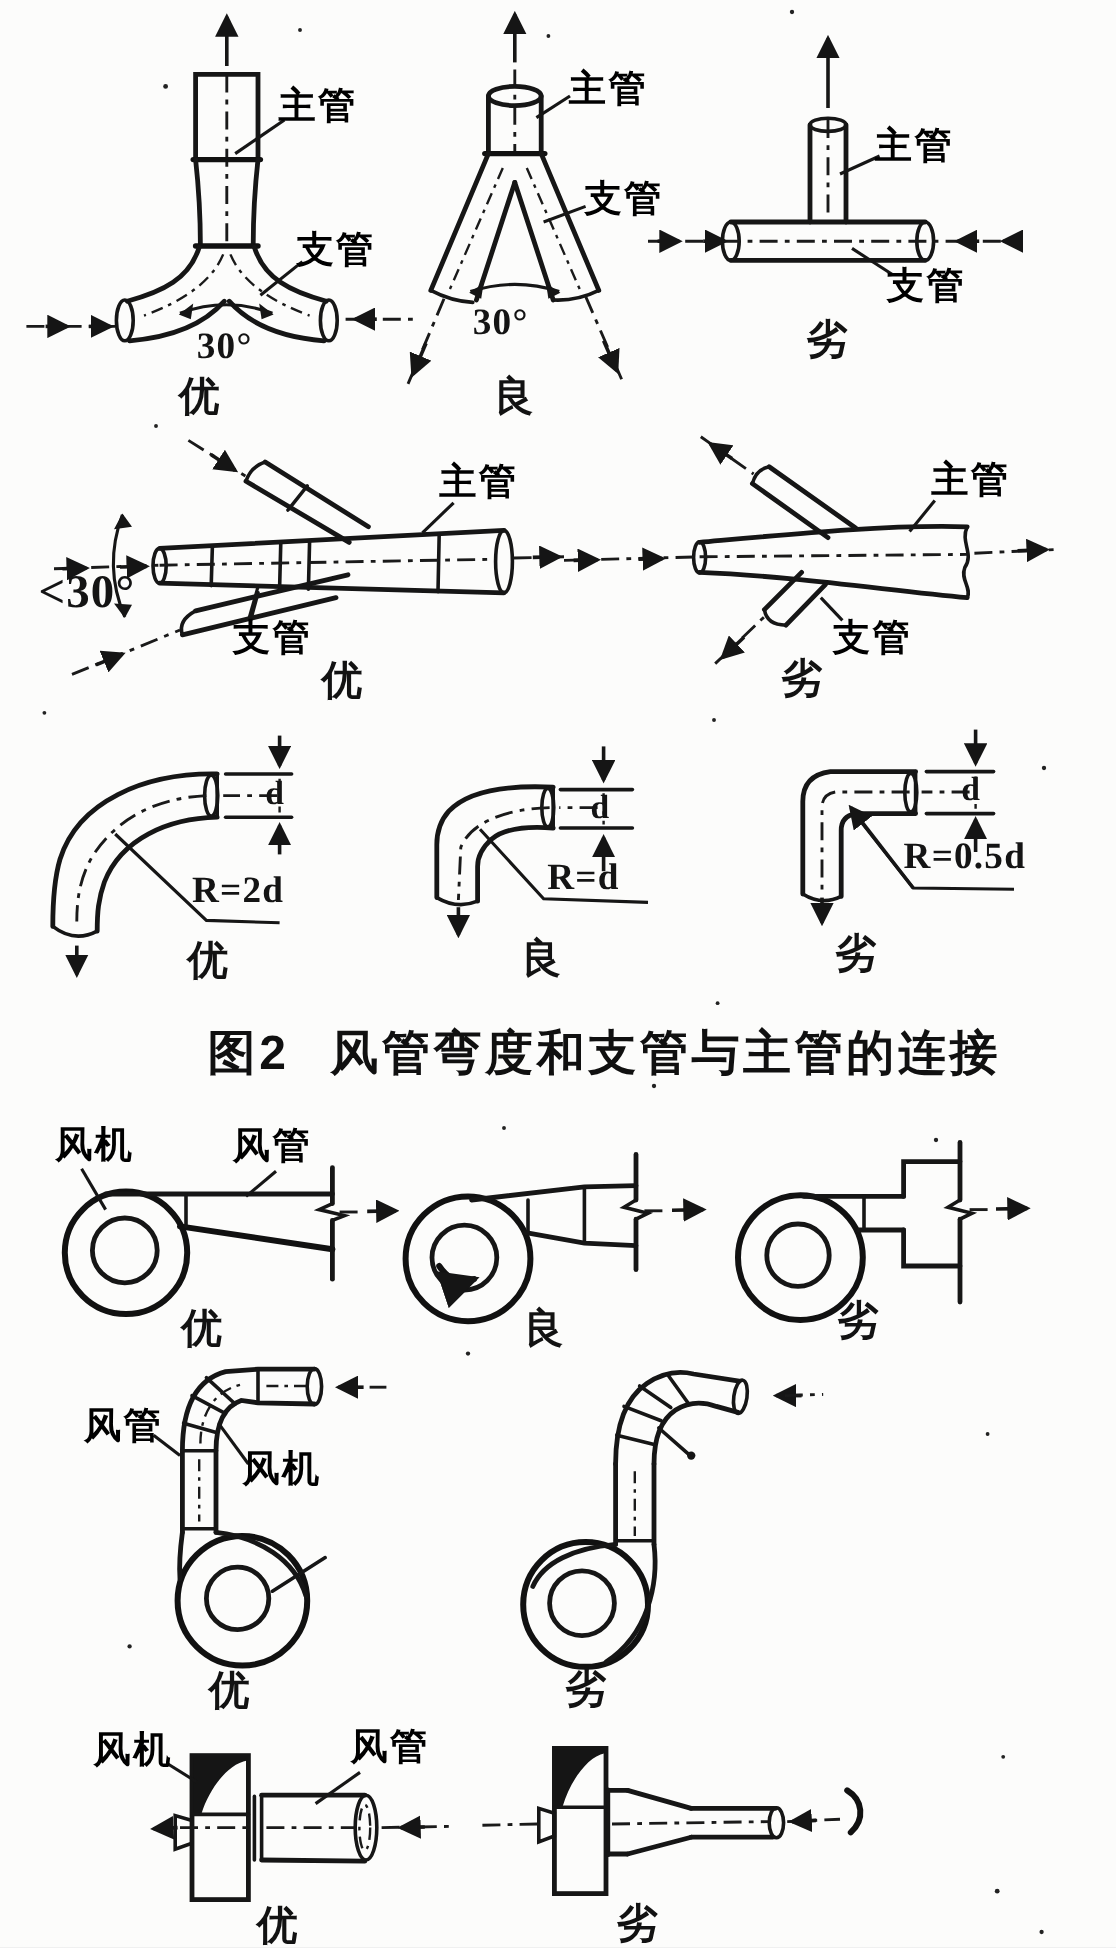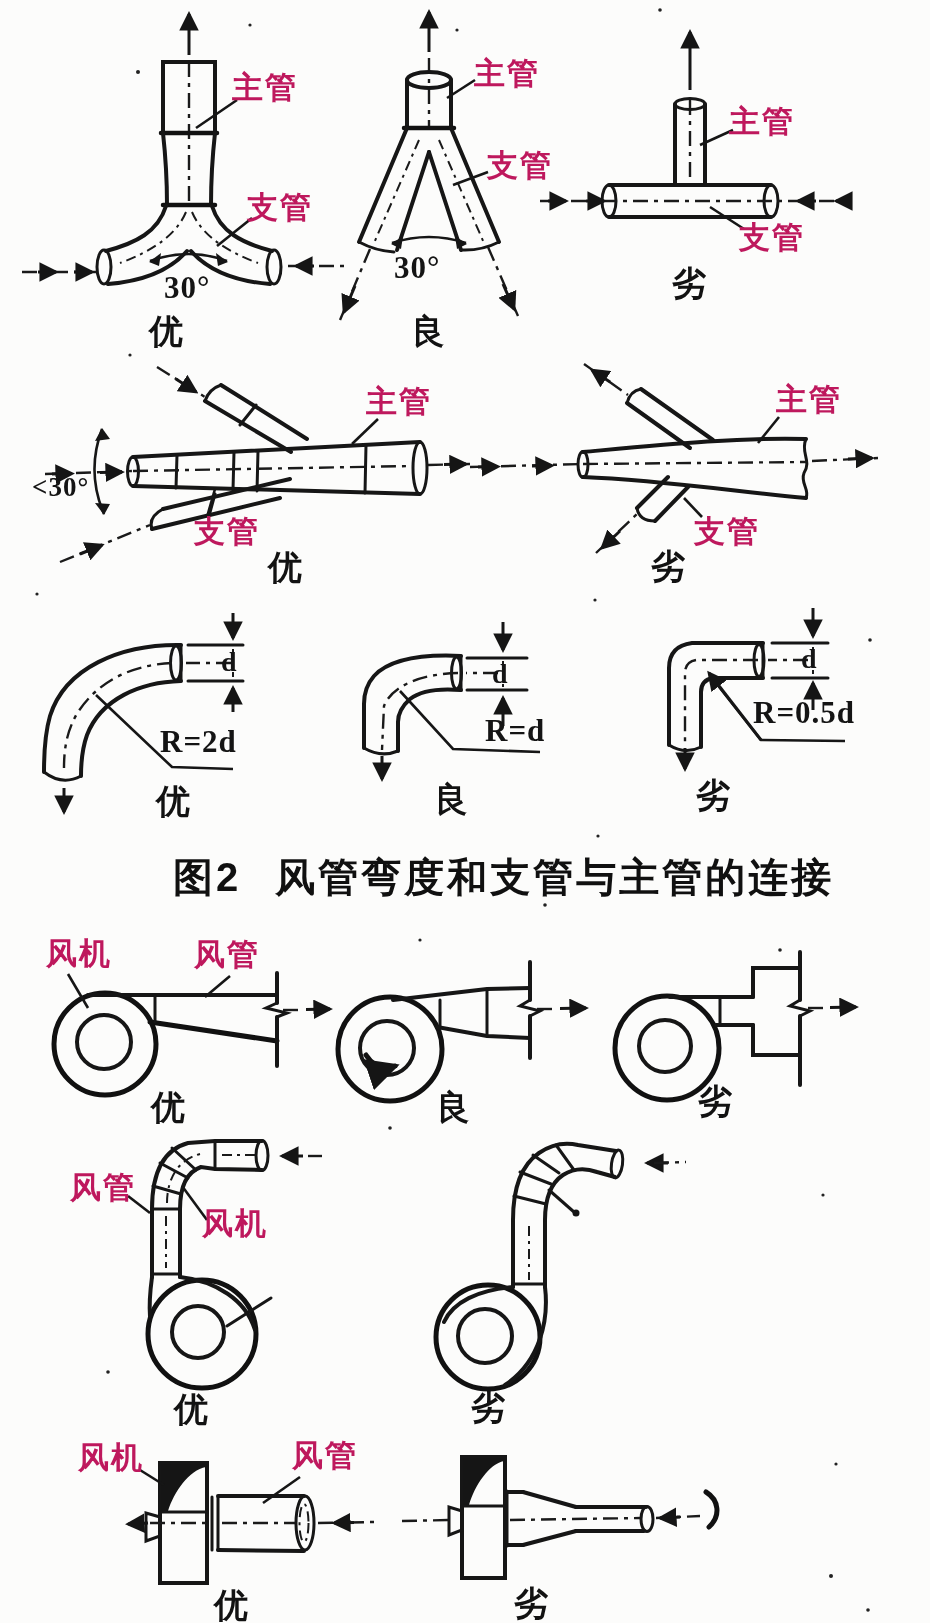--- a/index.html
+++ b/index.html
@@ -9,21 +9,21 @@
   .pipe{fill:none;stroke:#161616;stroke-width:4;stroke-linecap:round;}
   .pipe2{fill:none;stroke:#161616;stroke-width:3;stroke-linecap:round;}
   .thick{fill:none;stroke:#111;stroke-width:5;stroke-linecap:round;}
   .seam{fill:none;stroke:#111;stroke-width:4.5;stroke-linecap:round;}
   .cl{fill:none;stroke:#1a1a1a;stroke-width:2.4;stroke-dasharray:15 6 4 6;}
   .cl2{fill:none;stroke:#1a1a1a;stroke-width:2;stroke-dasharray:10 5 3 5;}
   .lead{fill:none;stroke:#161616;stroke-width:2.6;}
   .arw{fill:none;stroke:#161616;stroke-width:3;}
   .blk{fill:#151515;stroke:none;}
   .lbl{position:absolute;font-weight:bold;font-size:31px;line-height:1.05;white-space:nowrap;
-       letter-spacing:2px;color:#be185d;}
+       letter-spacing:2px;color:#000000;}
   .rating{position:absolute;font-weight:bold;font-size:34px;line-height:1;white-space:nowrap;color:#121212;}
   .dim{position:absolute;font-family:"Liberation Serif",serif;font-weight:bold;font-size:28px;
        line-height:1;white-space:nowrap;color:#141414;}
   .rfx{position:absolute;font-family:"Liberation Serif",serif;font-weight:bold;font-size:31px;
        line-height:1;white-space:nowrap;letter-spacing:1px;color:#141414;}
   .caption{position:absolute;left:173px;top:850px;font-weight:bold;font-size:40px;
            letter-spacing:3px;white-space:nowrap;color:#101010;}
   .caption .num{margin-right:34px;}
 </style>
 </head>
@@ -386,33 +386,33 @@
 <div class="lbl" style="left:487px;top:150px">支管</div>
 <div class="rfx" style="left:394px;top:252px">30°</div>
 <div class="rating" style="left:411px;top:314px">良</div>
 
 <div class="lbl" style="left:729px;top:106px">主管</div>
 <div class="lbl" style="left:739px;top:222px">支管</div>
 <div class="rating" style="left:672px;top:266px">劣</div>
 
 <div class="lbl" style="left:366px;top:386px">主管</div>
 <div class="lbl" style="left:194px;top:516px">支管</div>
-<div class="rfx" style="left:32px;top:474px;font-size:27px">&lt;30°</div>
+<div class="rfx" style="left:32px;top:474px;font-size:39px">&lt;30°</div>
 <div class="rating" style="left:268px;top:550px">优</div>
 
 <div class="lbl" style="left:776px;top:384px">主管</div>
 <div class="lbl" style="left:694px;top:516px">支管</div>
 <div class="rating" style="left:651px;top:549px">劣</div>
 
 <div class="dim" style="left:221px;top:648px">d</div>
 <div class="rfx" style="left:160px;top:726px">R=2d</div>
 <div class="rating" style="left:156px;top:784px">优</div>
 
 <div class="dim" style="left:492px;top:660px">d</div>
-<div class="rfx" style="left:485px;top:715px">R=d</div>
+<div class="rfx" style="left:456px;top:715px">R=d</div>
 <div class="rating" style="left:434px;top:782px">良</div>
 
 <div class="dim" style="left:801px;top:645px">d</div>
 <div class="rfx" style="left:753px;top:697px">R=0.5d</div>
 <div class="rating" style="left:696px;top:778px">劣</div>
 
 <div class="caption">
   <span class="num">图2</span><span>风管弯度和支管与主管的连接</span>
 </div>
 

